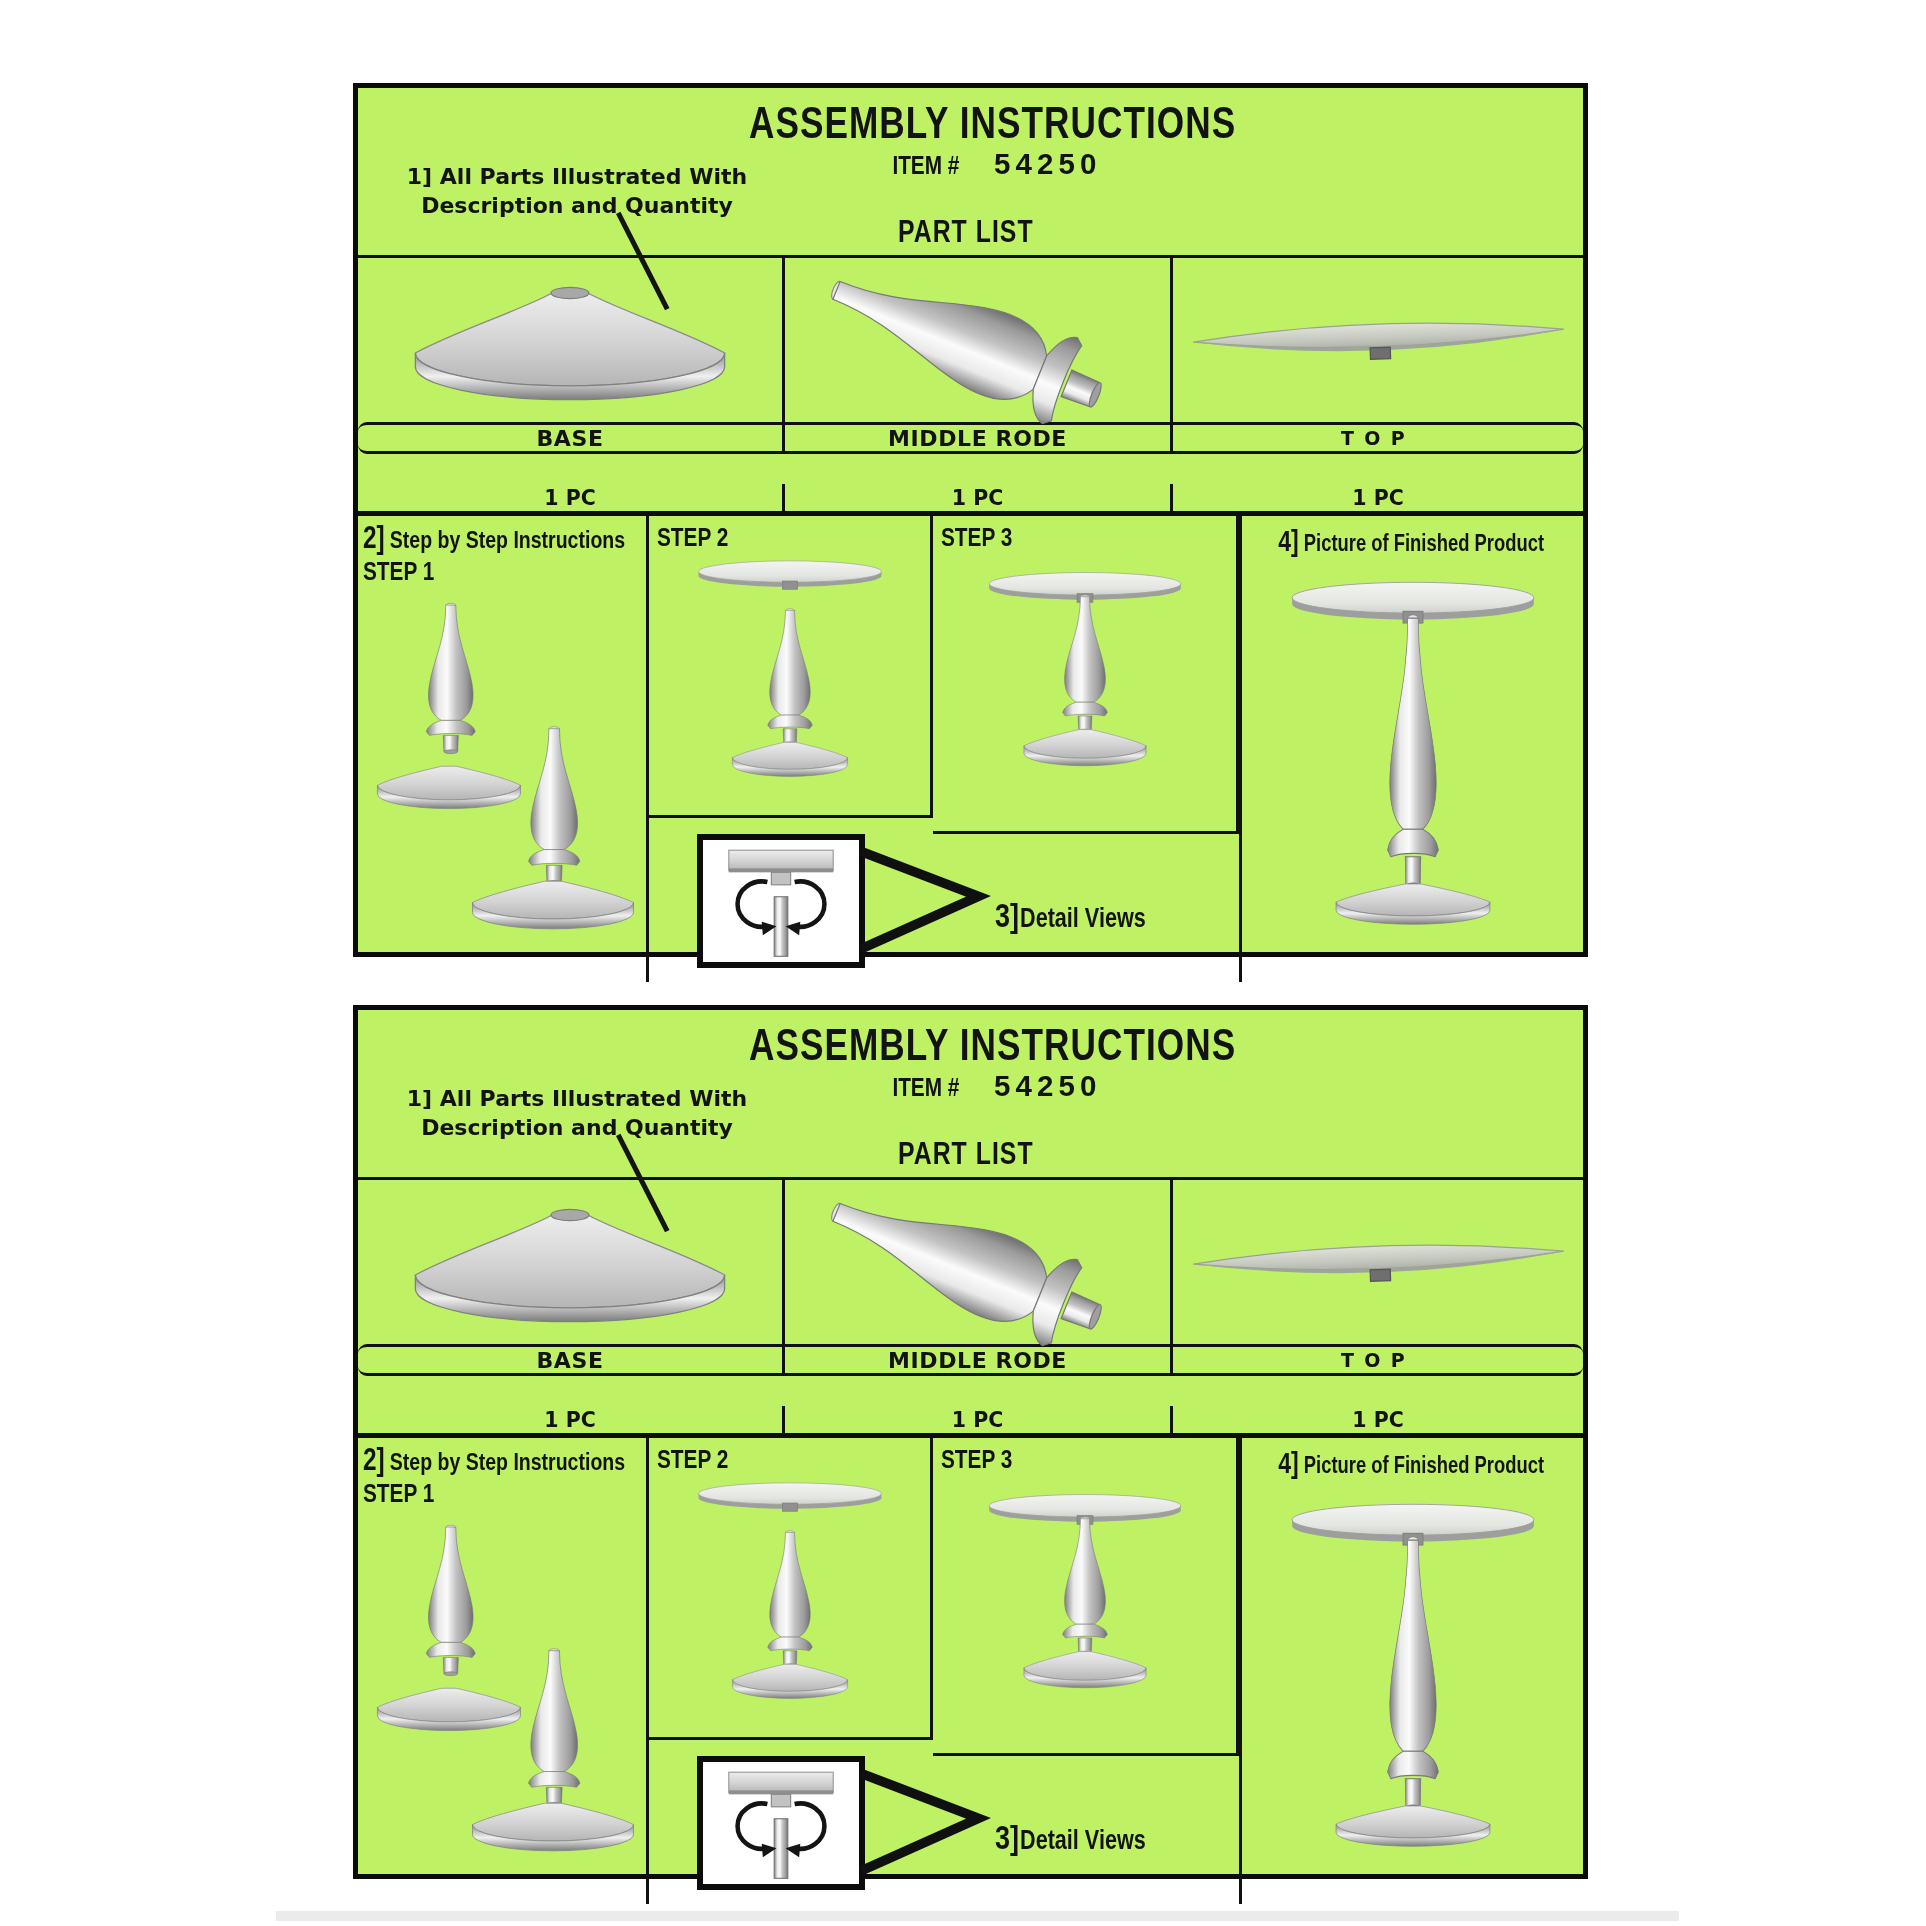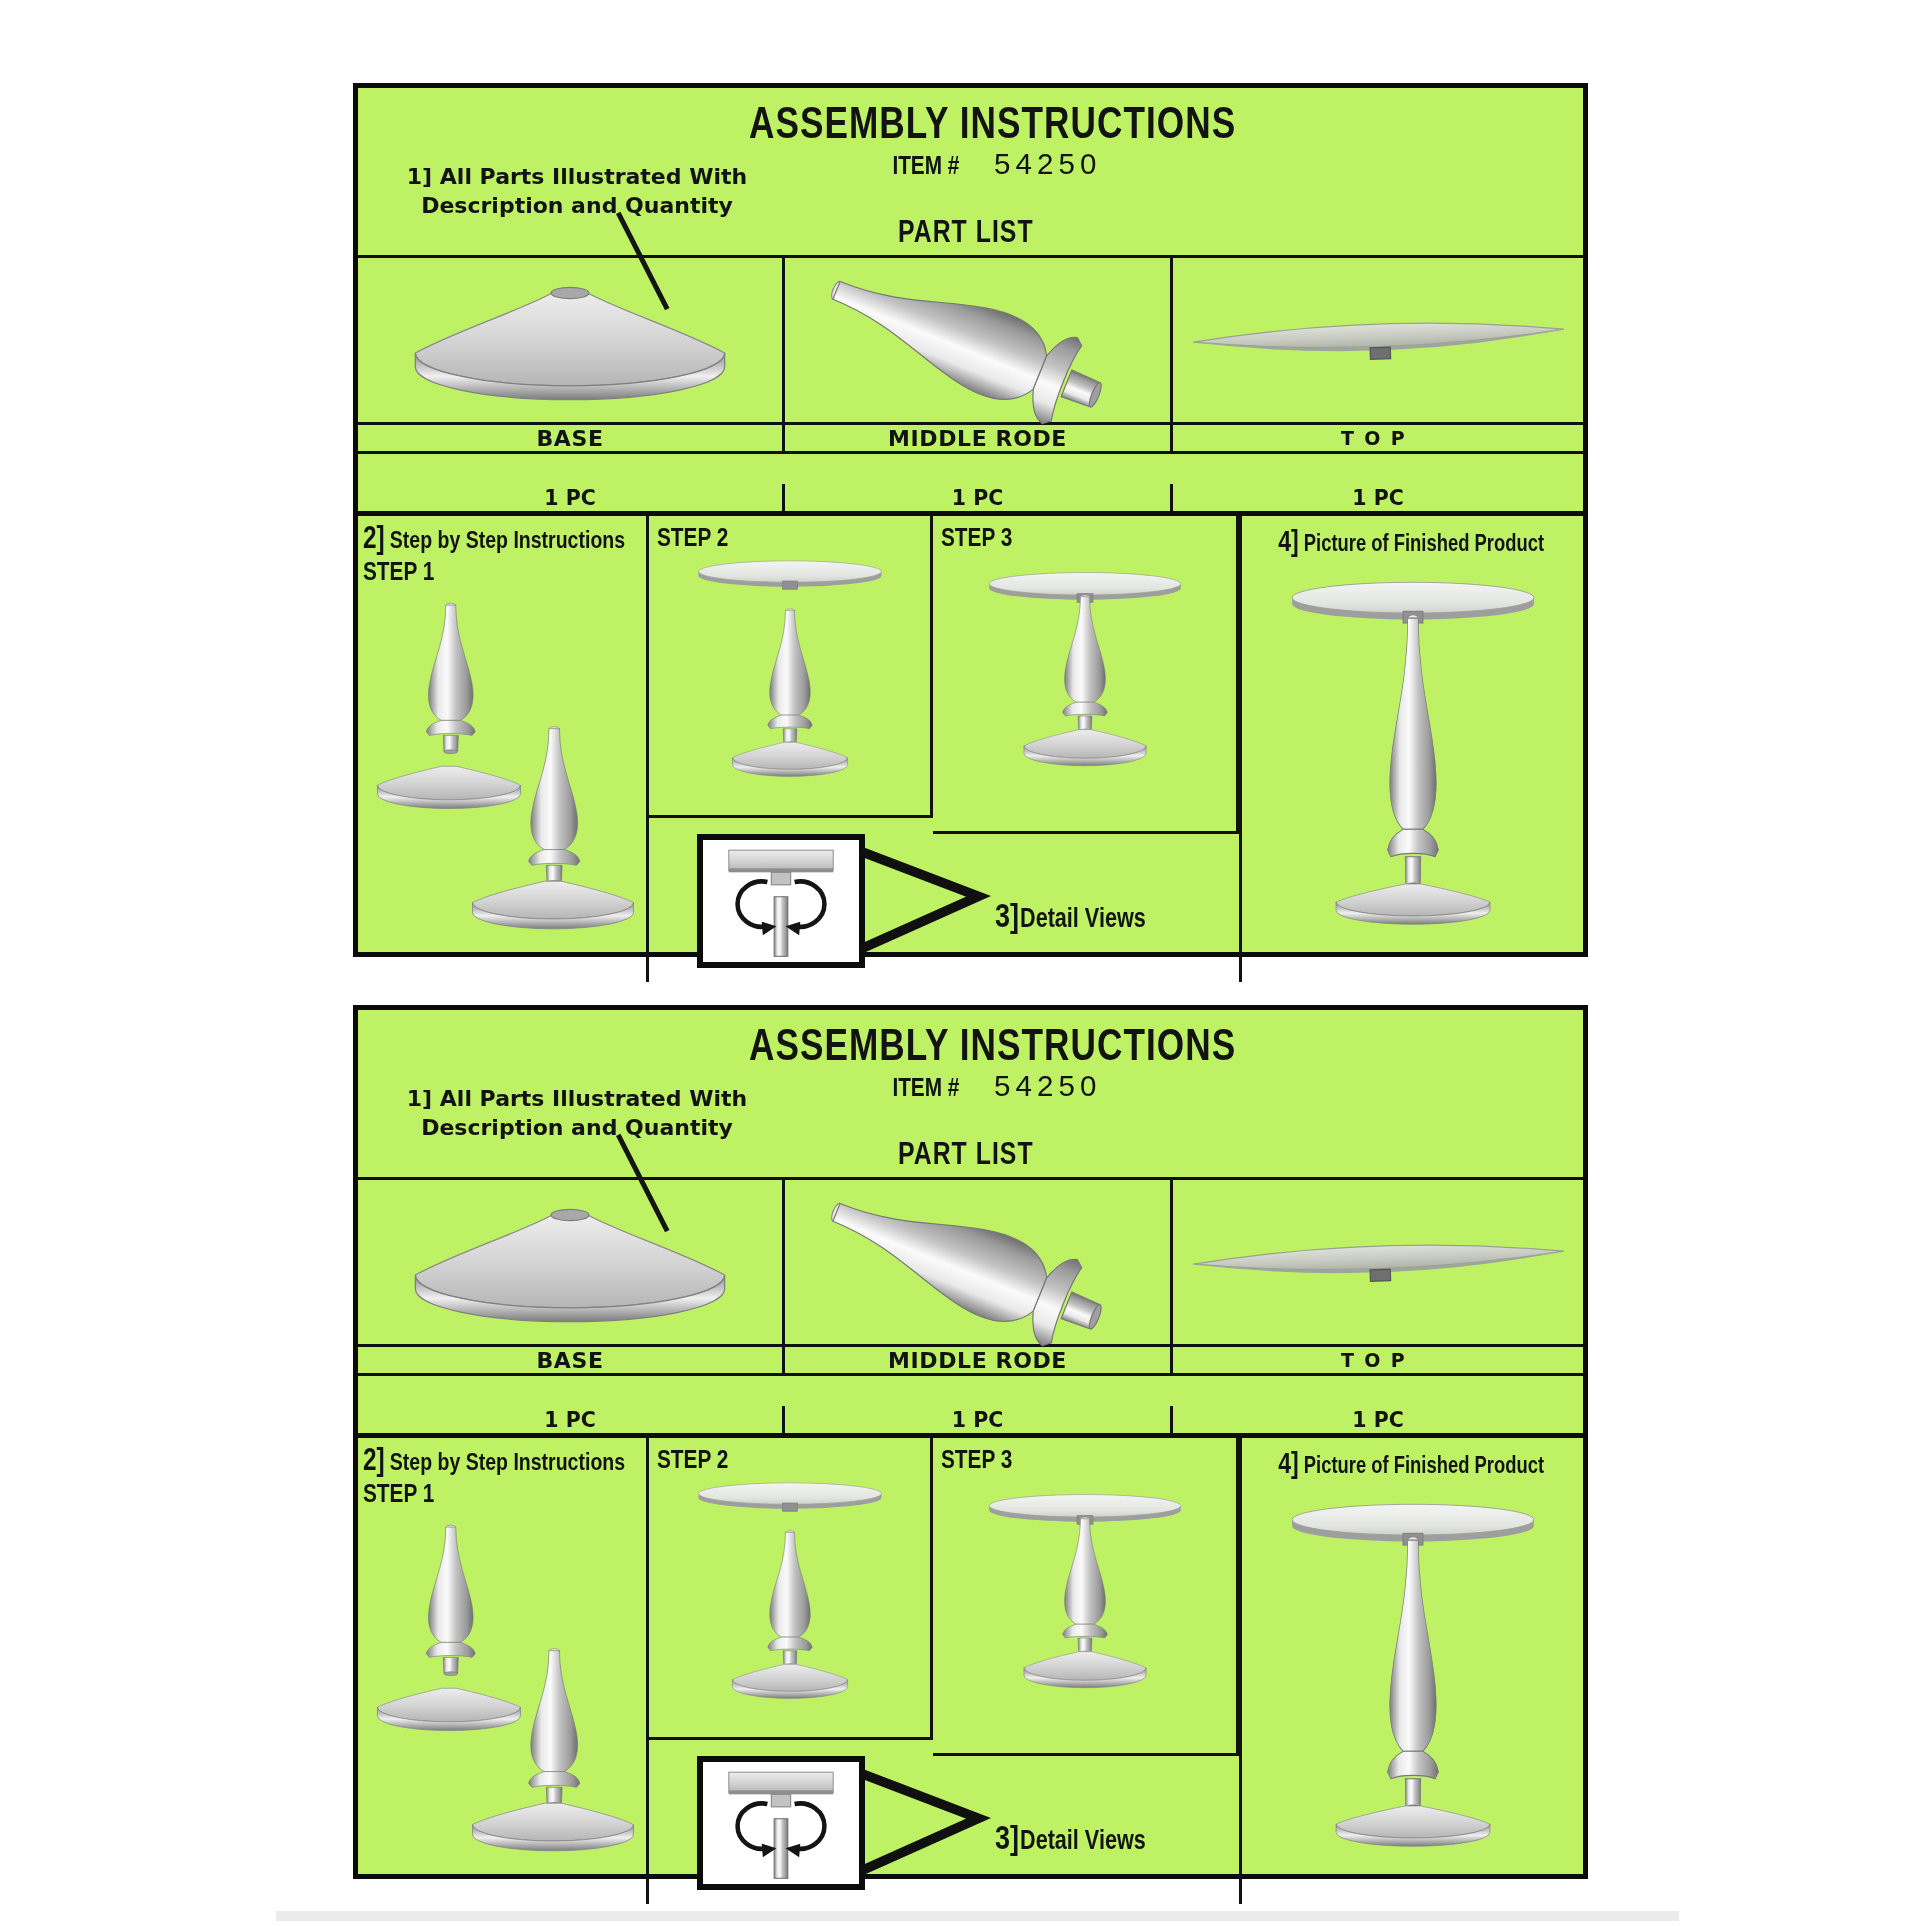--- a/index.html
+++ b/index.html
@@ -13,29 +13,29 @@
   .cond{display:inline-block;transform:scaleX(.8);transform-origin:left center;font-weight:bold;white-space:nowrap;}
   .cond-c{display:inline-block;transform:scaleX(.8);transform-origin:center center;font-weight:bold;white-space:nowrap;}
   .p{font-size:1.25em;margin-right:6.4px;}
   .dtext .p{margin-right:1.3px;}
 
   
   .hdr{position:relative;height:170px;border-bottom:3.9px solid #111;box-sizing:border-box;}
   .title{position:absolute;top:10.3px;left:45px;right:0;text-align:center;font-size:44px;letter-spacing:1.3px;}
   .itemline{position:absolute;top:59px;left:45px;right:0;text-align:center;}
   .il{font-size:26px;}
-  .inum{font-size:29.5px;letter-spacing:5.1px;font-weight:400;margin-left:23px;}
+  .inum{font-size:29.5px;letter-spacing:5.1px;font-weight:700;margin-left:23px;}
   .note{position:absolute;top:74px;left:33px;width:372px;text-align:center;
         font-family:"DejaVu Sans",sans-serif;font-weight:bold;font-size:22px;line-height:1.32;}
   .plist{position:absolute;bottom:5.1px;left:0;right:9px;text-align:center;font-size:31px;letter-spacing:1.3px;}
 
   
   .prow{display:flex;height:164px;box-sizing:border-box;}
   .nrow,.qrow{display:flex;height:32px;box-sizing:border-box;}
-  .nrow{border-top:3.9px solid #111;border-bottom:3.9px solid #111;}
+  .nrow{border-top:3.9px solid #111;border-bottom:3.9px solid #111;border-radius:9px;}
   .qrow{border-bottom:5.8px solid #0d0d0d;margin-top:30px;}
   .c1{width:427px;box-sizing:border-box;border-right:3.9px solid #111;}
   .c2{width:388px;box-sizing:border-box;border-right:3.9px solid #111;}
   .c3{flex:1;box-sizing:border-box;}
   .pc{display:flex;align-items:flex-end;justify-content:center;padding-bottom:2.6px;}
   .nc,.qc{display:flex;align-items:center;justify-content:center;}
   .nm{font-family:"DejaVu Sans",sans-serif;font-weight:bold;font-size:22px;letter-spacing:0.6px;}
   .qn{font-family:"DejaVu Sans",sans-serif;font-weight:bold;font-size:20.5px;}
   .top-nm{letter-spacing:10.3px;font-size:19px;}
 

